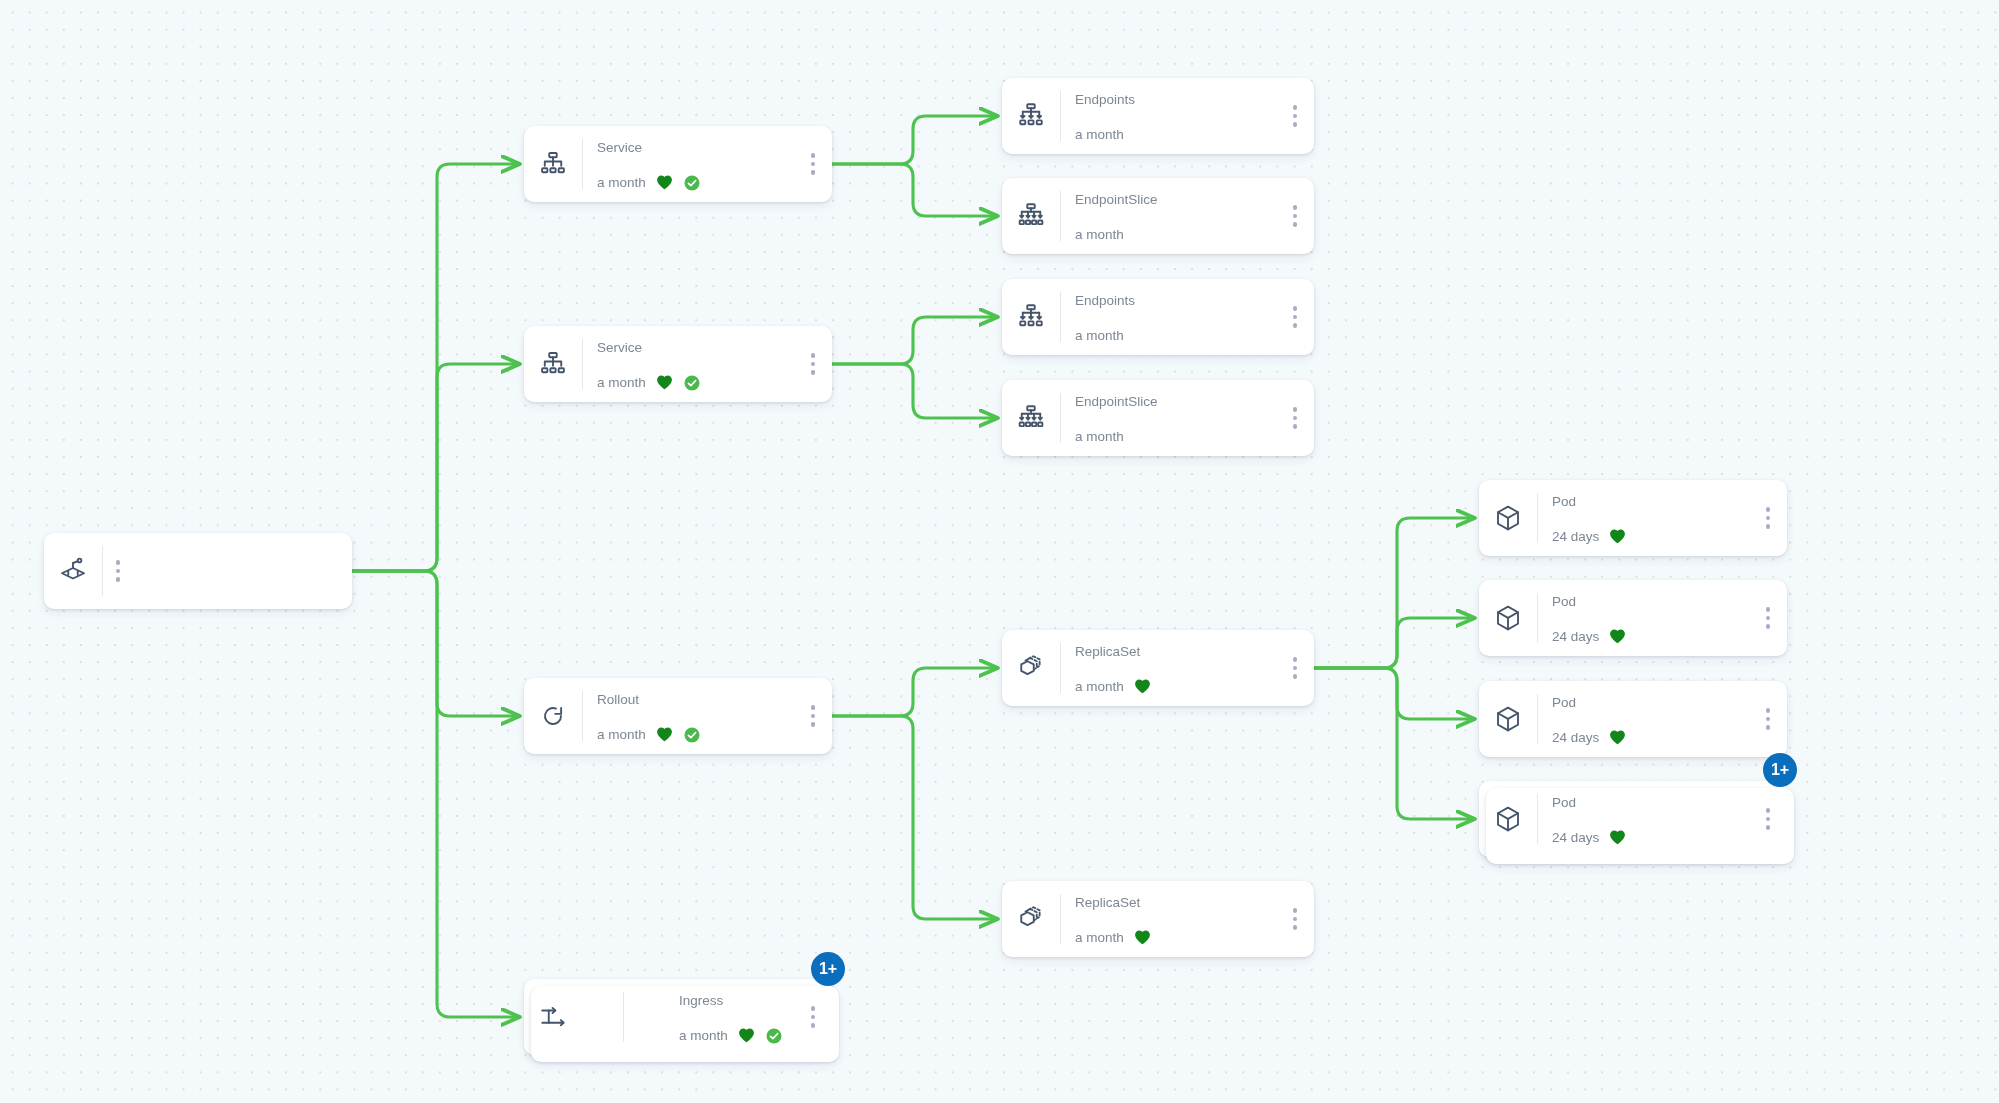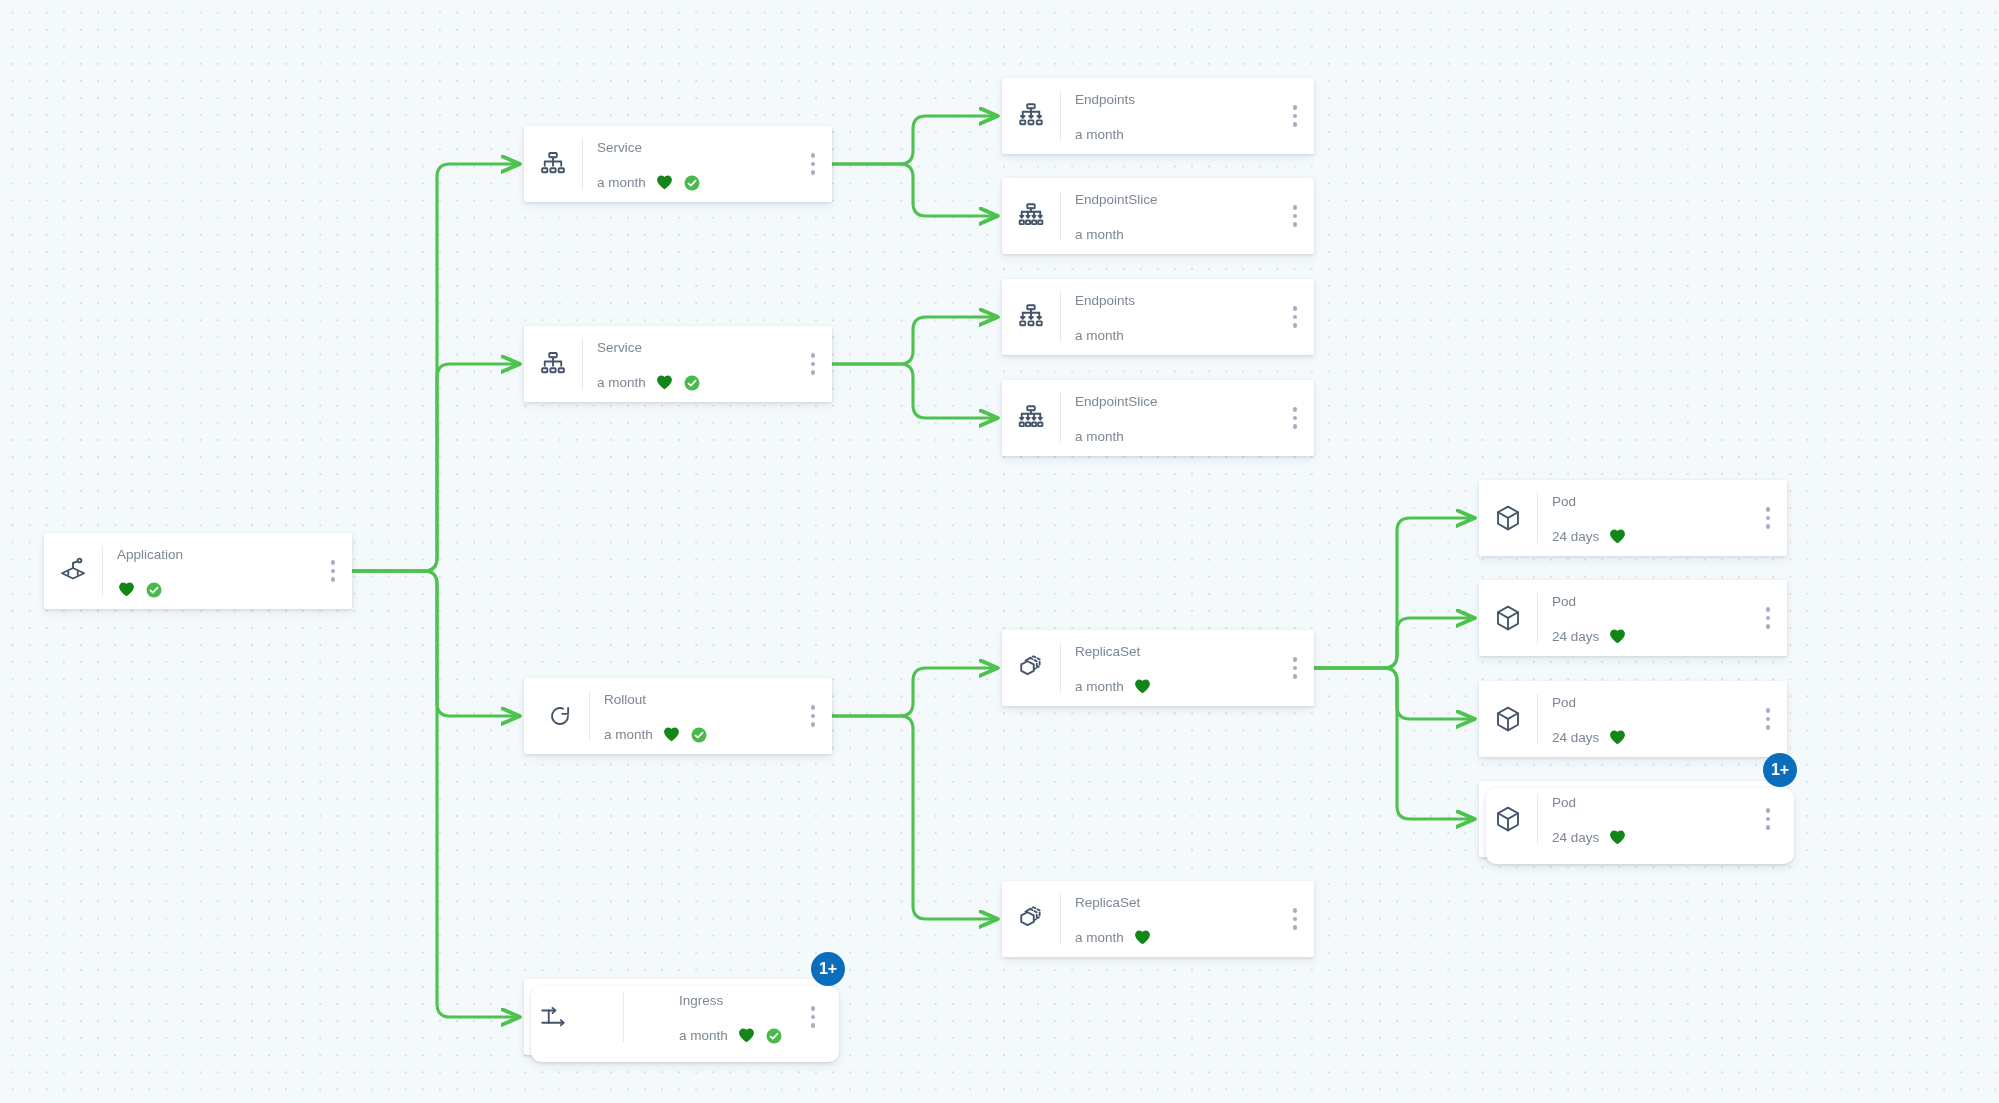--- a/index.html
+++ b/index.html
@@ -25,21 +25,21 @@
     width: 1999px;
     height: 1103px;
     pointer-events: none;
   }
 
   
   .node {
     position: absolute;
     box-sizing: border-box;
     background: #ffffff;
-    border-radius: 2px;
+    border-radius: 10px;
     box-shadow: 0 1px 3px rgba(28,40,64,.13), 0 4px 10px rgba(28,40,64,.07);
     display: flex;
     align-items: stretch;
     cursor: pointer;
     z-index: 3;
   }
   
   .node.stacked::before {
     content: "";
     position: absolute;
@@ -186,37 +186,20 @@
           <svg width="30" height="30" viewBox="0 0 24 24" stroke="currentColor" fill="none" stroke-width="1.5" stroke-linecap="round" stroke-linejoin="round">
             <path d="M3.2 13.8 L12 9.6 L20.8 13.8 L12 18 Z"></path>
             <path d="M12 9.6 L12 5.6"></path>
             <path d="M12 5.6 L16 4.1"></path>
             <circle cx="17.2" cy="3.6" r="1.5"></circle>
             <path d="M8.2 11.9 L8.2 15.1"></path>
             <path d="M15.8 11.9 L15.8 15.1"></path>
           </svg>
         </div>
         <div class="node-divider"></div>
-        <div class="node-body">
-          <div class="node-title">canary-demo</div>
-          <div class="node-kind">Application</div>
-          <div class="node-meta">
-            <span>
-              <svg class="heart" width="19" height="19" viewBox="0 0 24 24">
-                <path d="M12 20.6 C12 20.6 2.6 14.6 2.6 8.6 C2.6 5.3 5.1 3 8 3 C10 3 11.3 4 12 5.2 C12.7 4 14 3 16 3 C18.9 3 21.4 5.3 21.4 8.6 C21.4 14.6 12 20.6 12 20.6 Z" fill="#13861a"></path>
-              </svg>
-            </span>
-            <span>
-              <svg class="sync" width="18" height="18" viewBox="0 0 24 24">
-                <circle cx="12" cy="12" r="10" fill="#49b94b"></circle>
-                <path d="M7.2 12.4 L10.5 15.5 L16.8 8.9" fill="none" stroke="#ffffff" stroke-width="2.2" stroke-linecap="round" stroke-linejoin="round"></path>
-              </svg>
-            </span>
-          </div>
-        </div>
         <div class="kebab">
           <i></i>
           <i></i>
           <i></i>
         </div>
       </div>
       <div class="node" style="left: 524px; top: 126px; width: 308px; height: 76px;">
         <div class="node-icon">
           <svg width="30" height="30" viewBox="0 0 24 24" stroke="currentColor" fill="none" stroke-width="1.5" stroke-linecap="round" stroke-linejoin="round">
             <rect x="9" y="3.2" width="6" height="3.4" rx=".7"></rect>
@@ -283,21 +266,21 @@
               </svg>
             </span>
           </div>
         </div>
         <div class="kebab">
           <i></i>
           <i></i>
           <i></i>
         </div>
       </div>
-      <div class="node" style="left: 524px; top: 678px; width: 308px; height: 76px; padding-left: 7px;">
+      <div class="node" style="left: 524px; top: 678px; width: 308px; height: 76px;">
         <div class="node-icon">
           <svg width="30" height="30" viewBox="0 0 24 24" stroke="currentColor" fill="none" stroke-width="1.5" stroke-linecap="round" stroke-linejoin="round">
             <path d="M18.4 12 A6.4 6.4 0 1 1 14.4 6.1"></path>
             <path d="M18.5 5.6 L18.5 10.3 L13.8 10.3" stroke-width="1.5"></path>
           </svg>
         </div>
         <div class="node-divider"></div>
         <div class="node-body">
           <div class="node-title">canary-demo</div>
           <div class="node-kind">Rollout</div>

